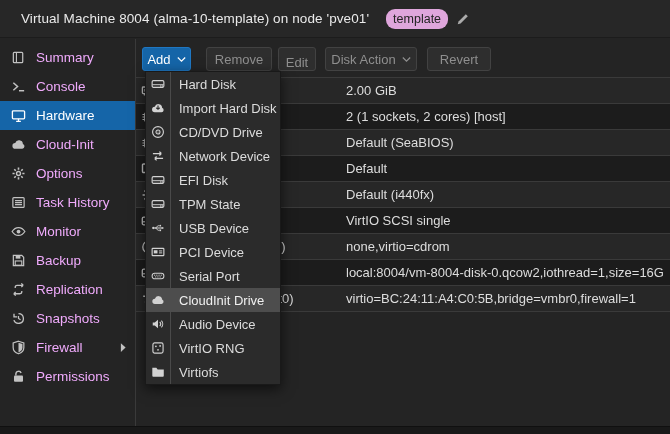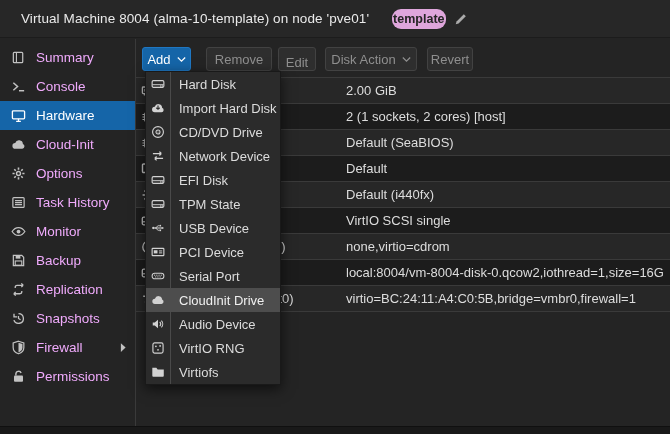--- a/index.html
+++ b/index.html
@@ -13,22 +13,22 @@
   svg.ic { display:block; }
 
   
   .header {
     position:absolute; top:0; left:0; right:0; height:38px;
     background:#272727; border-bottom:1px solid #1c1c1c;
     display:flex; align-items:center;
   }
   .title { margin-left:21px; font-size:13.5px; color:#eaeaea; letter-spacing:.1px; }
   .badge {
-    margin-left:23px; background:#dfa6dc; color:#242424;
-    font-size:12.5px; line-height:20px; padding:0 1px; border-radius:9px;font-weight:bold;
+    margin-left:17px; background:#dfa6dc; color:#242424;
+    font-size:12.5px; line-height:20px; padding:0 7px; border-radius:9px;
   }
   .pencil { margin-left:8px; color:#ababab; }
 
   
   .sidebar { position:absolute; top:39px; left:0; width:135px; bottom:8px; padding-top:4px; }
   .side-item {
     height:29px; display:flex; align-items:center; gap:10px;
     padding-left:11px; padding-right:8px;
     color:#f0abfc; font-size:13.5px; cursor:pointer; white-space:nowrap;
   }
@@ -47,21 +47,21 @@
     display:flex; align-items:center; justify-content:center; gap:6px;
     font-size:13px; cursor:pointer;
   }
   .btn.primary { background:#1565a8; border:1px solid #1f77c2; color:#ffffff; }
   .btn.disabled { background:#2e2e2e; border:1px solid #424242; color:#8f8f8f; cursor:default; }
   .btn .caret { display:block; }
   .btn-add    { left:6px;   width:49px; }
   .btn-remove { left:70px;  width:66px; }
   .btn-edit   { left:142px; width:38px;align-items:flex-end; }
   .btn-disk   { left:189px; width:92px; }
-  .btn-revert { left:291px; width:46px; }
+  .btn-revert { left:291px; width:64px; }
 
   
   .table { position:absolute; top:38px; left:0; right:0; border-top:1px solid #3a3a3a; }
   .trow {
     height:26px; border-bottom:1px solid #3a3a3a;
     display:flex; align-items:center; padding-left:5px; cursor:pointer;
   }
   .trow:nth-child(odd)  { background:#272727; }
   .trow:nth-child(even) { background:#1c1c1c; }
   .trow .ic { color:#c2c2c2; flex:0 0 16px; }

